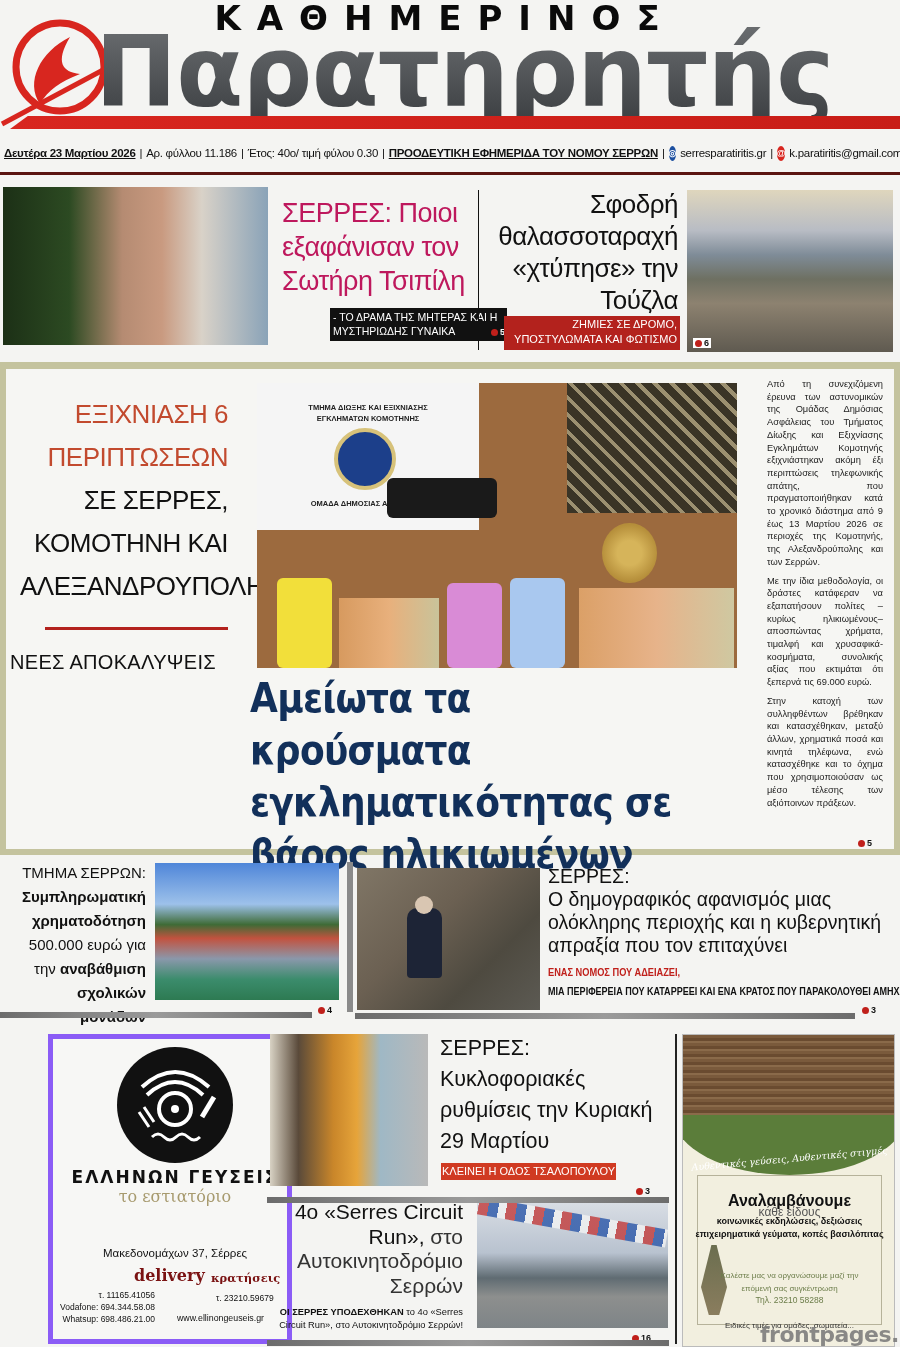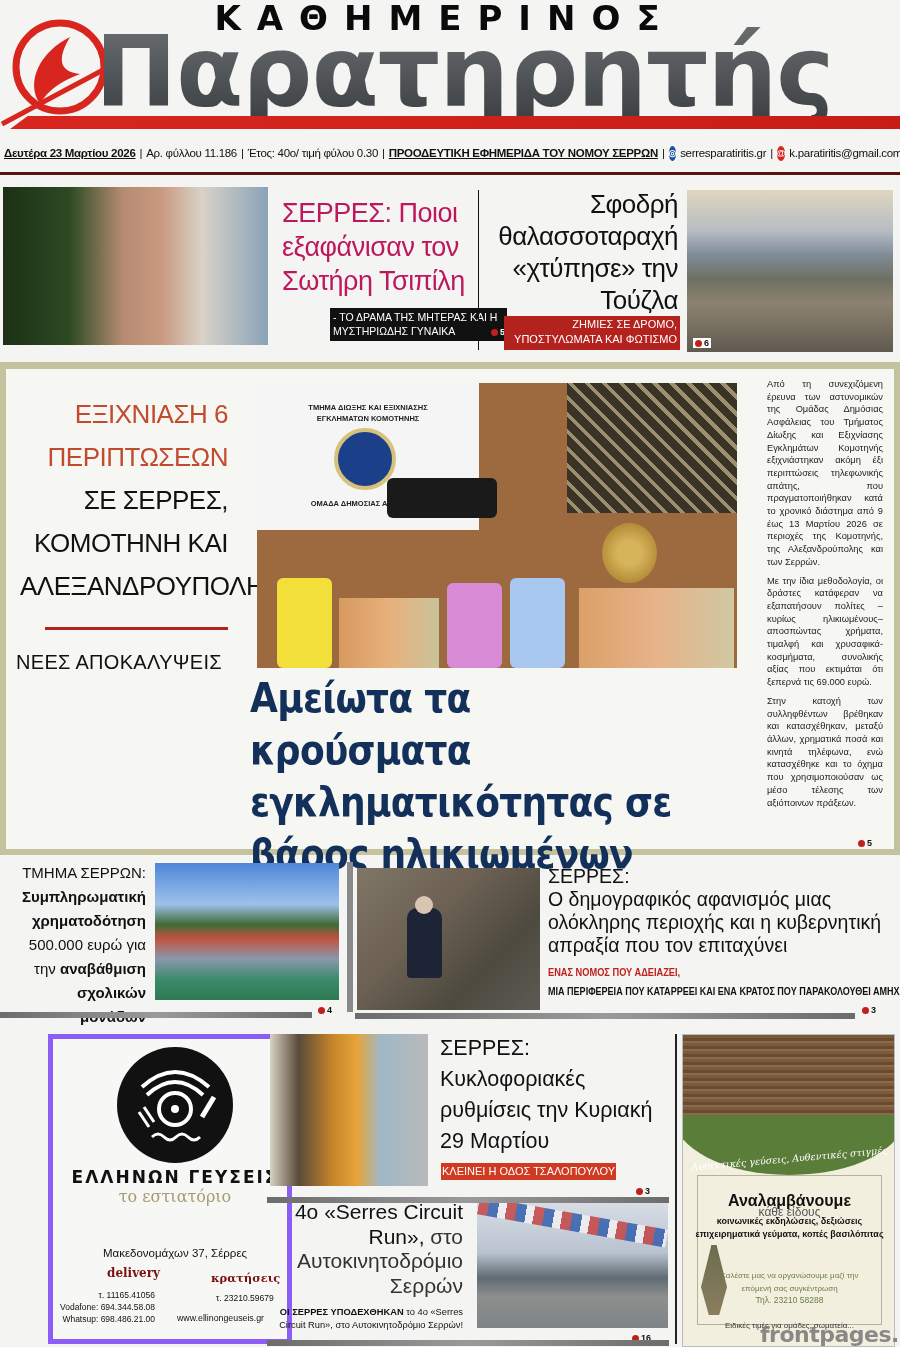--- a/index.html
+++ b/index.html
@@ -27,21 +27,21 @@
   .story2-sub { left: 504px; top: 316px; width: 176px; height: 34px; background: #b3221d; color: #fff; font-size: 11px; line-height: 15px; text-align: right; padding: 1px 3px; }
   .story2-img { left: 687px; top: 190px; width: 206px; height: 162px; background: linear-gradient(180deg,#dfd6bd 0%,#b8bcc4 25%,#7f8c98 40%,#6e7062 55%,#8d8270 70%,#5f5a50 100%); }
   .pg-badge { display: inline-flex; align-items: center; gap: 2px; font-size: 9px; font-weight: bold; }
   .pg-badge .dot { width: 7px; height: 7px; border-radius: 50%; background: #c0201b; display: inline-block; }
 
   
   .feature-frame { left: 0; top: 362px; width: 900px; height: 493px; border: 6px solid #c4c39e; border-top-width: 7px; background: #f6f6f3; }
   .feat-kicker { left: 20px; top: 393px; width: 208px; text-align: right; font-family: "Liberation Sans Narrow","Liberation Sans", sans-serif; font-size: 26px; line-height: 43px; letter-spacing: -0.5px; }
   .feat-kicker .red { color: #c24a2e; }
   .feat-red-rule { left: 45px; top: 627px; width: 183px; height: 3px; background: #b3221d; }
-  .feat-sub { left: 10px; top: 648px; width: 218px; text-align: center; font-size: 19px; line-height: 28px; }
+  .feat-sub { left: 10px; top: 648px; width: 218px; text-align: left; font-size: 19px; line-height: 28px; }
   .feat-sub .cap { font-size: 20px; letter-spacing: 0.3px; }
   .feat-img { left: 257px; top: 383px; width: 480px; height: 285px; background: #9c6a3e; }
   .feat-img .paper { position: absolute; left: 0; top: 0; width: 222px; height: 147px; background: #f5f5f5; }
   .feat-img .paper .t { position: absolute; left: 0; width: 222px; text-align: center; font-size: 7.5px; font-weight: bold; color: #222; }
   .feat-img .paper .seal { position: absolute; left: 77px; top: 45px; width: 62px; height: 62px; border-radius: 50%; background: #1c3f8a; border: 4px solid #d7c27a; }
   .feat-headline { left: 250px; top: 672px; width: 500px; font-family: "DejaVu Sans", sans-serif; font-weight: bold; font-size: 40px; line-height: 52px; color: #12305a; letter-spacing: -0.8px; transform: scaleX(0.9); transform-origin: left top; }
   .feat-body { left: 767px; top: 378px; width: 116px; font-size: 9.3px; line-height: 12.7px; text-align: justify; color: #222; }
   .feat-body p { margin-bottom: 6px; }
   .feat-pg { left: 858px; top: 838px; }
 
@@ -56,21 +56,21 @@
   .mid2-k1 { left: 548px; top: 966px; font-family: "Liberation Sans Narrow","Liberation Sans", sans-serif; font-size: 10.5px; font-weight: bold; color: #c0201b; transform: scaleX(0.88); transform-origin: left; }
   .mid2-k2 { left: 548px; top: 985px; font-family: "Liberation Sans Narrow","Liberation Sans", sans-serif; font-size: 10.5px; font-weight: bold; color: #111; transform: scaleX(0.86); transform-origin: left; white-space: nowrap; }
   .mid2-pg { left: 862px; top: 1005px; }
 
   
   .ad1 { left: 4px; top: 1034px; width: 244px; height: 310px; border: 5px solid #8b5cf6; background: #f7f7f5; margin-left: 44px; }
   .ad1-logo { position: absolute; left: 64px; top: 8px; width: 116px; height: 116px; border-radius: 50%; background: #111; }
   .ad1-brand { position: absolute; left: 0; top: 128px; width: 244px; text-align: center; font-family: "DejaVu Sans", sans-serif; font-size: 17px; letter-spacing: 2px; font-weight: bold; }
   .ad1-script { position: absolute; left: 0; top: 148px; width: 244px; text-align: center; font-family: "DejaVu Serif", serif; font-size: 16px; color: #a79a6e; }
   .ad1-addr { position: absolute; left: 0; top: 208px; width: 244px; text-align: center; font-size: 11.5px; }
-  .ad1-del { position: absolute; left: 54px; top: 227px; font-family: "DejaVu Serif", serif; font-weight: bold; font-size: 12px; color: #7a1212; }
+  .ad1-del { position: absolute; left: 81px; top: 227px; font-family: "DejaVu Serif", serif; font-weight: bold; font-size: 16px; color: #7a1212; }
   .ad1-krat { position: absolute; left: 158px; top: 232px; font-family: "DejaVu Serif", serif; font-weight: bold; font-size: 11.5px; color: #7a1212; }
   .ad1-lines { position: absolute; right: 132px; top: 250px; text-align: right; font-size: 8.5px; line-height: 12px; }
   .ad1-tel2 { position: absolute; left: 163px; top: 254px; font-size: 8.5px; }
   .ad1-web { position: absolute; left: 124px; top: 274px; font-size: 8.8px; }
 
   .b1-img { left: 270px; top: 1034px; width: 158px; height: 152px; background: linear-gradient(90deg,#d8d2c4 0%,#5a4a3a 18%,#c9862a 40%,#e6a43a 55%,#9fb8c5 70%,#b9b9b9 100%); }
   .b1-head { left: 440px; top: 1033px; width: 230px; font-size: 21.5px; line-height: 31px; }
   .b1-sub { left: 441px; top: 1163px; width: 175px; height: 17px; background: #d03a22; color: #fff; font-size: 11px; line-height: 17px; text-align: center; }
   .b1-pg { left: 636px; top: 1186px; }
   .b-rule1 { left: 267px; top: 1197px; width: 402px; }

